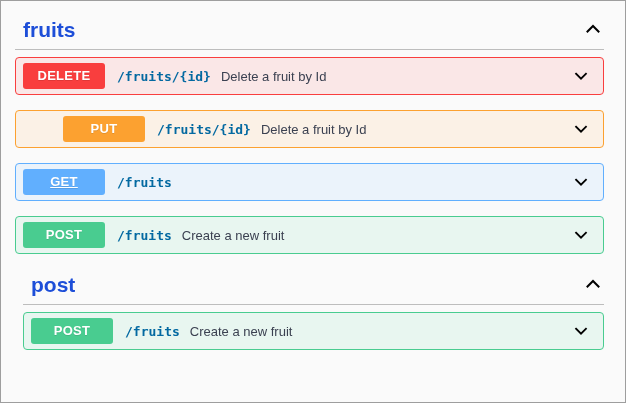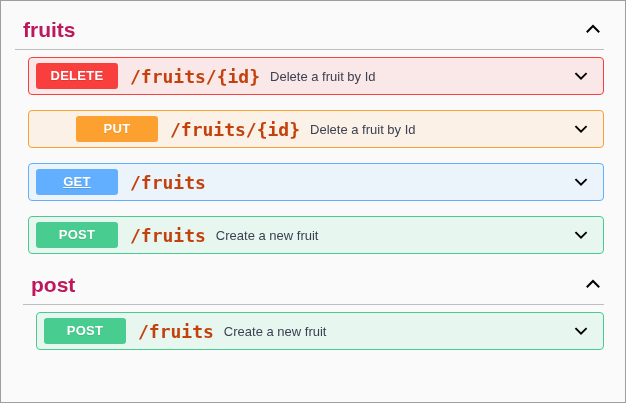--- a/index.html
+++ b/index.html
@@ -39,21 +39,21 @@
     justify-content: space-between;
     cursor: pointer;
     padding: 0 0 0 8px;
   }
   .tag-section.level-1 .tag-header { padding-left: 8px; }
 
   .tag-title {
     font-family: "Liberation Sans", sans-serif;
     font-size: 21px;
     font-weight: bold;
-    color: #be185d;
+    color: #1d4ed8;
     letter-spacing: 0px;
     line-height: 1;
   }
 
   .tag-toggle {
     width: 22px;
     height: 22px;
     display: flex;
     align-items: center;
     justify-content: center;
@@ -74,21 +74,20 @@
   .op {
     box-sizing: border-box;
     display: flex;
     align-items: center;
     height: 38px;
     border-radius: 4px;
     border: 1px solid transparent;
     margin-bottom: 15px;
     padding: 0 12px 0 7px;
     position: relative;
-    margin-left: 13px;
   }
   .op:last-child { margin-bottom: 0; }
 
   .op .method {
     box-sizing: border-box;
     flex: 0 0 auto;
     width: 82px;
     height: 26px;
     line-height: 26px;
     text-align: center;
@@ -96,23 +95,23 @@
     color: #ffffff;
     font-family: "Liberation Sans", sans-serif;
     font-size: 13px;
     font-weight: bold;
     letter-spacing: 0.3px;
     text-shadow: 0 1px 0 rgba(0,0,0,0.10);
   }
 
   .op .path {
     font-family: "DejaVu Sans Mono", monospace;
-    font-size: 18px;
+    font-size: 13px;
     font-weight: bold;
-    color: #c2410c;
+    color: #0369a1;
     margin-left: 12px;
     white-space: nowrap;
   }
 
   .op .summary {
     font-family: "Liberation Sans", sans-serif;
     font-size: 13px;
     font-weight: normal;
     color: #3b4151;
     margin-left: 10px;

